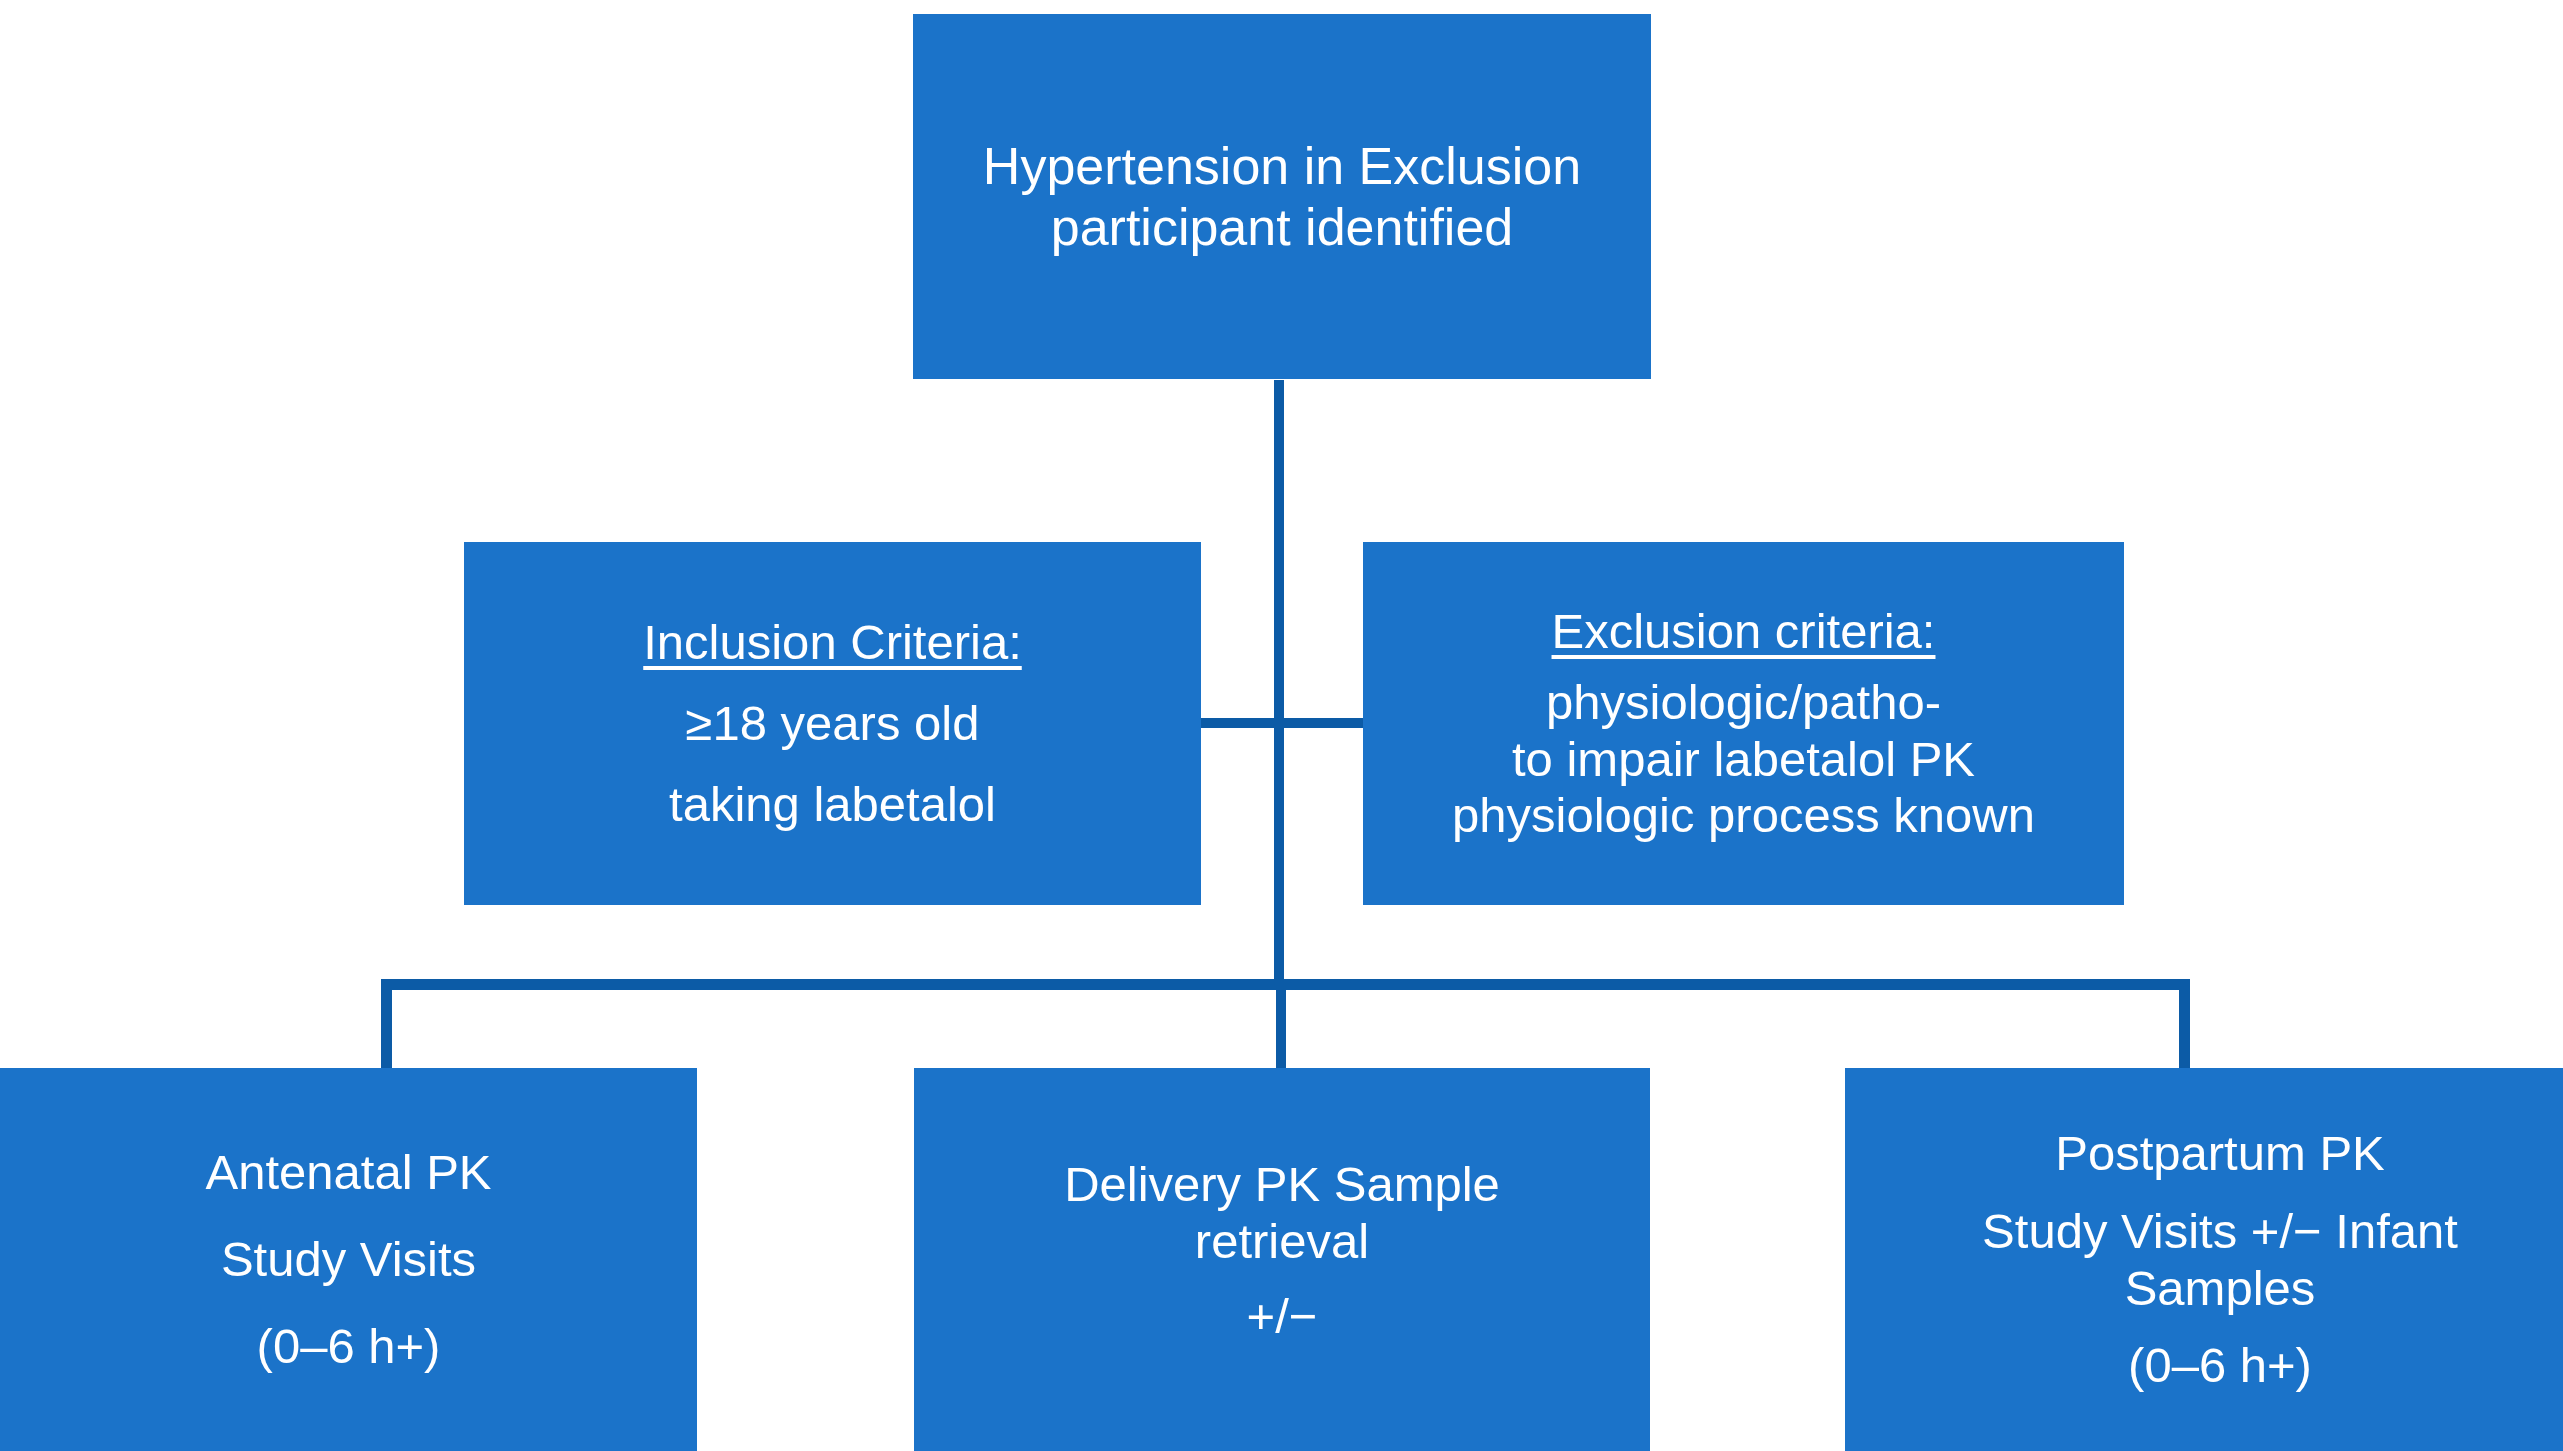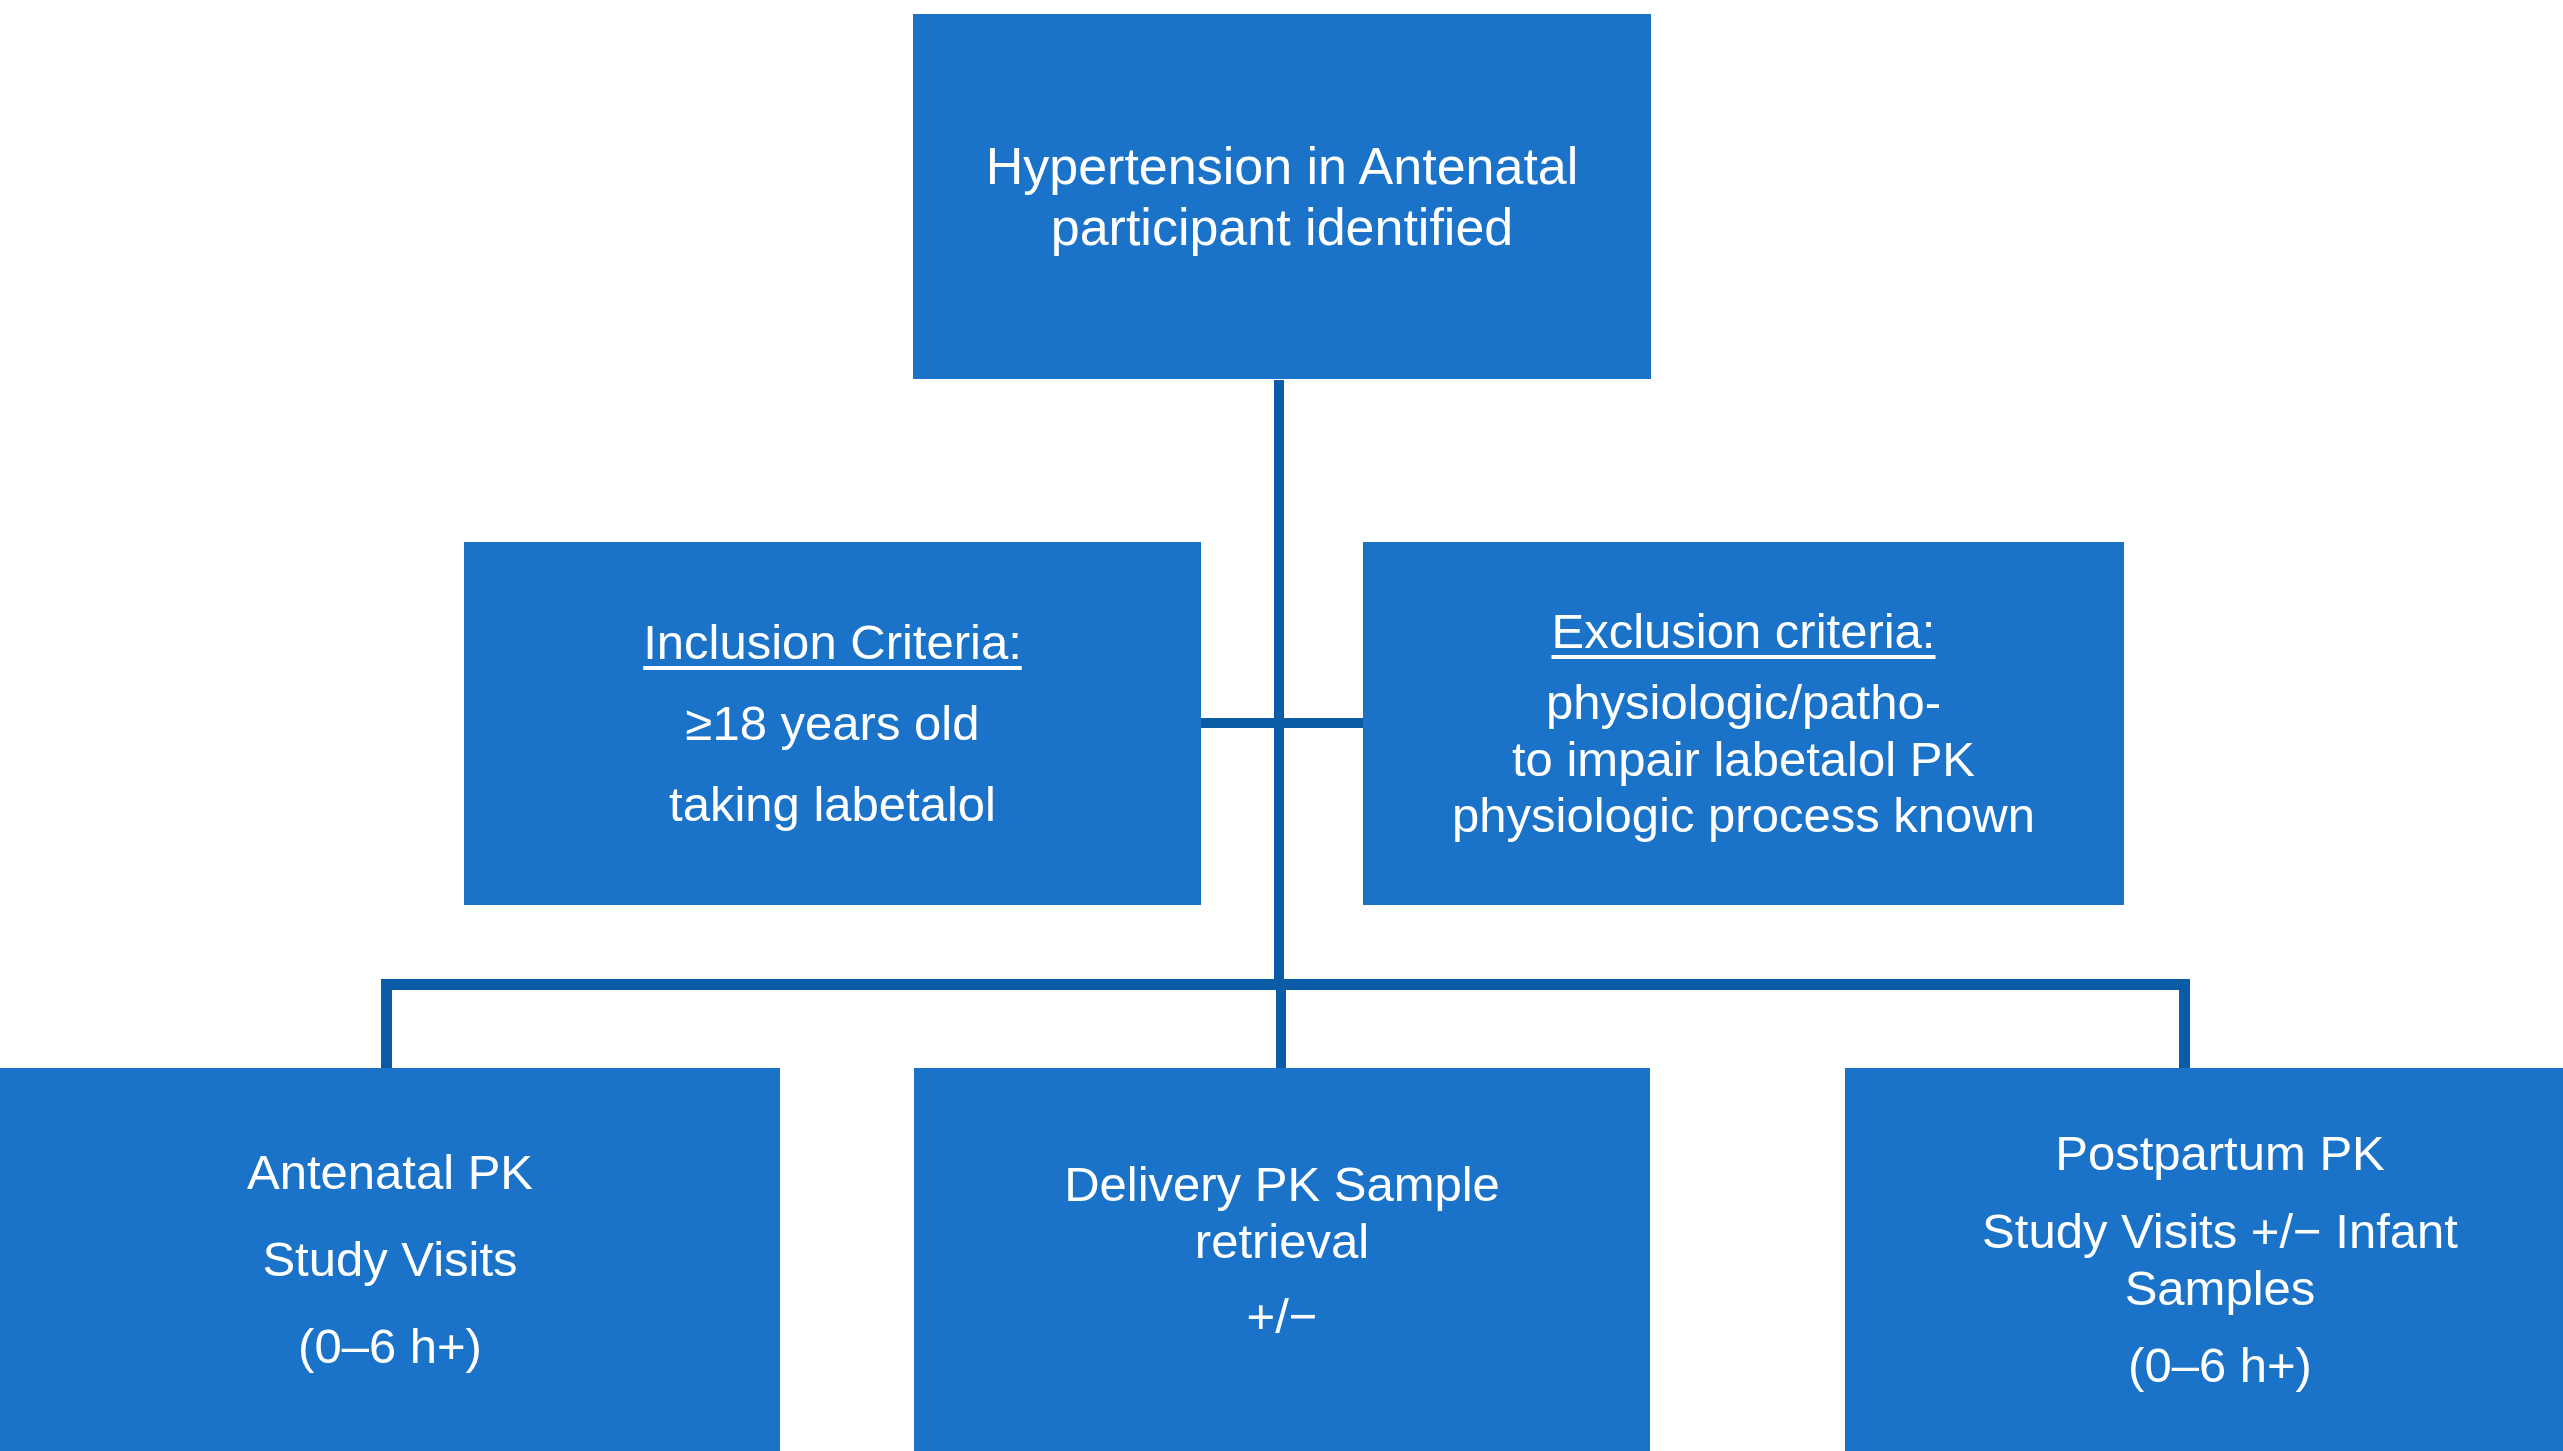--- a/index.html
+++ b/index.html
@@ -61,21 +61,21 @@
   #node-exclusion {
     left: 1363px; top: 542px; width: 761px; height: 363px;
     padding: 7px 17px;
     justify-content: center;
   }
   #node-exclusion .line { font-size: 49px; }
   #node-exclusion .gap { height: 14px; }
 
   
   #node-antenatal {
-    left: 0px; top: 1068px; width: 780px; height: 383px;
+    left: 0px; top: 1068px; width: 697px; height: 383px;
   }
   #node-antenatal .line { font-size: 49px; }
   #node-antenatal .gap { height: 30px; }
 
   #node-delivery {
     left: 914px; top: 1068px; width: 736px; height: 383px;
   }
   #node-delivery .line { font-size: 49px; }
   #node-delivery .gap { height: 18.3px; }
 
@@ -99,21 +99,21 @@
 <div id="canvas">
 
   <div class="connector" id="trunk-upper"></div>
   <div class="connector" id="criteria-link"></div>
   <div class="connector" id="branch-bar"></div>
   <div class="connector" id="branch-left"></div>
   <div class="connector" id="branch-mid"></div>
   <div class="connector" id="branch-right"></div>
 
   <div class="node" id="node-root">
-    <span class="line">Hypertension in Antenatal</span>
+    <span class="line">Hypertension in Exclusion</span>
     <span class="line">participant identified</span>
   </div>
 
   <div class="node" id="node-inclusion">
     <span class="line underlined">Inclusion Criteria:</span>
     <span class="gap"></span>
     <span class="line">≥18 years old</span>
     <span class="gap"></span>
     <span class="line">taking labetalol</span>
   </div>

